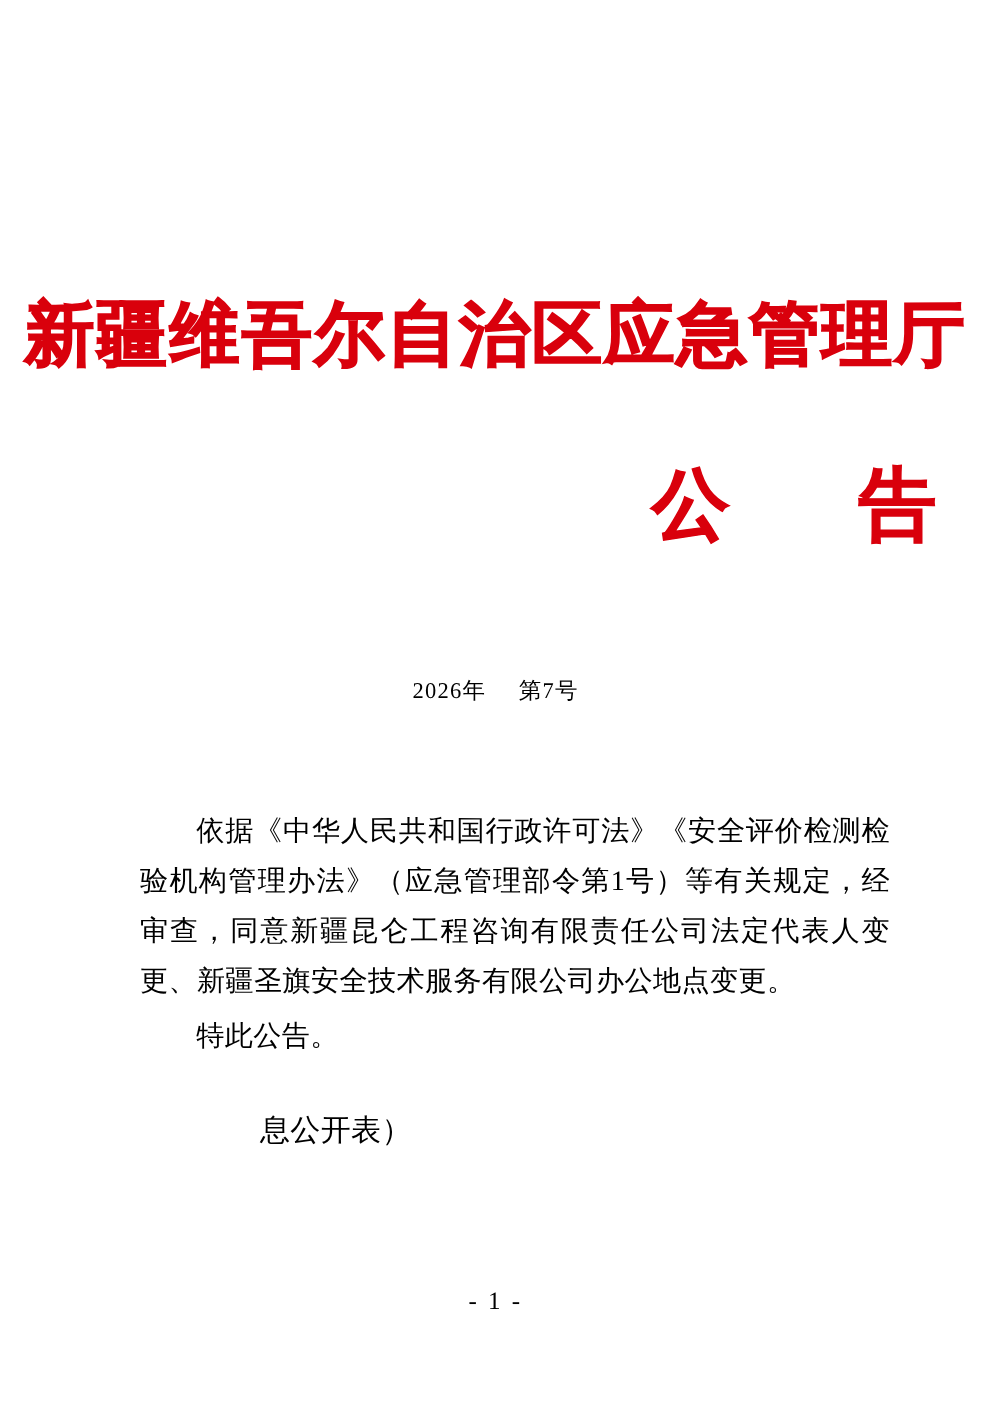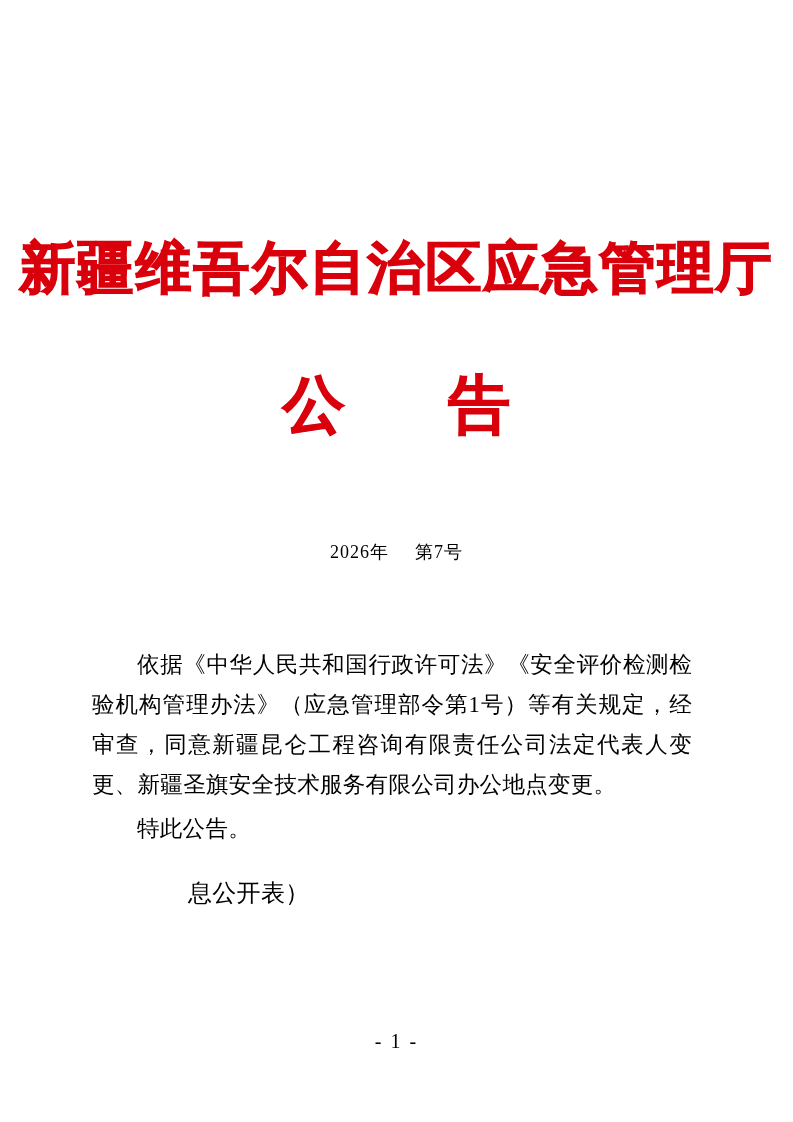--- a/index.html
+++ b/index.html
@@ -37,21 +37,21 @@
     line-height: 1.1;
     white-space: nowrap;
     -webkit-text-stroke: 1.4px #d9000c;
   }
 
   .doc-type {
     position: absolute;
     top: 368px;
     left: 0;
     width: 793px;
-    text-align: center;
+    text-align: right;
     color: #d9000c;
     font-family: "Liberation Serif", "DejaVu Serif", serif;
     font-weight: bold;
     font-size: 62px;
     letter-spacing: 44px;
     text-indent: 44px;
     line-height: 1.2;
     -webkit-text-stroke: 1px #d9000c;
   }
 
@@ -67,34 +67,34 @@
   }
   .issue-line .gap {
     display: inline-block;
     width: 26px;
   }
 
   
   .body-block {
     position: absolute;
     top: 645px;
-    left: 92px;
+    left: 112px;
     width: 600px;
   }
   .para {
     font-size: 22.5px;
     line-height: 40px;
     text-align: justify;
     text-justify: inter-ideograph;
     text-indent: 2em;
     margin: 0 0 4px 0;
     letter-spacing: 0.3px;
   }
   .para.tight {
-    margin-bottom: 0;
+    margin-bottom: 12px;
   }
   .spacer {
     height: 24px;
   }
   .attachment {
     font-size: 22.5px;
     line-height: 40px;
     text-indent: 2em;
     margin: 0;
     letter-spacing: 0.3px;

